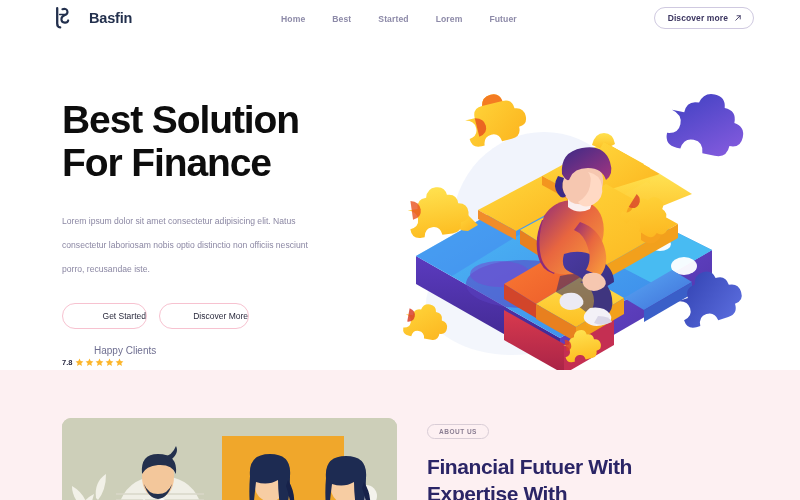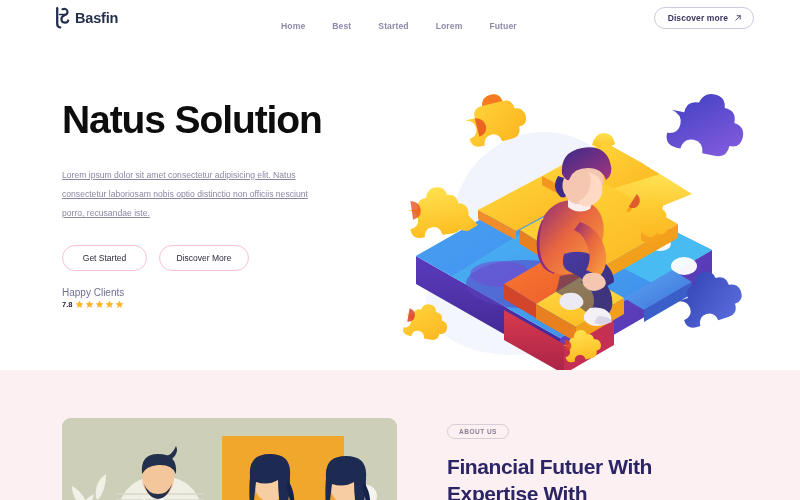--- a/index.html
+++ b/index.html
@@ -13,30 +13,30 @@
 
   
   .header{
     height:36px;
     display:flex;
     align-items:center;
     padding:0 46px 0 54px;
     background:#ffffff;
     position:relative;
   }
-  .brand{ display:flex; align-items:center; gap:3px; }
+  .brand{ display:flex; align-items:center; gap:17px; }
   .brand-mark{ width:18px; height:22px; display:block; }
   .brand-name{
     font-size:14.5px; font-weight:700; letter-spacing:-.2px;
     color:#23304d;
   }
 
   .nav{
     display:flex; gap:27px;
-    position:absolute; left:281px; top:8px; height:36px; align-items:center;
+    position:absolute; left:281px; top:1px; height:36px; align-items:center;
   }
   .nav-link{
     font-size:8.6px; font-weight:600; letter-spacing:.1px;
     color:#8d8aa8; text-decoration:none; white-space:nowrap;
   }
 
   .header-cta{
     margin-left:auto;
     display:flex; align-items:center; gap:6px;
     border:1px solid #cfc9e0; border-radius:20px;
@@ -57,36 +57,36 @@
     background:#ffffff;
     padding:0 0 0 62px;
   }
   .hero-copy{ padding-top:62px; width:300px; }
   .hero-title{
     font-size:39px; line-height:43px; font-weight:700;
     letter-spacing:-1.1px; color:#0d0d0d;
   }
   .hero-sub{
     margin-top:25px;
-    font-size:8.6px; line-height:19px; font-weight:400;
-    color:#8b87a3; width:268px;text-decoration:underline;
+    font-size:8.6px; line-height:24px; font-weight:400;
+    color:#8b87a3; width:268px;
   }
   .hero-buttons{ margin-top:22px; display:flex; gap:12px; }
   .btn-pill{
     border:1px solid #f7c2d0; border-radius:20px;
     background:#fff; cursor:pointer;
     font-size:8.5px; font-weight:500; color:#2a2a3d;
-    padding:7px 0; text-align:center;
+    padding:7px 0; text-align:right;
   }
   .btn-started{ width:85px; }
   .btn-discover{ width:90px; }
 
   .rating-block{ margin-top:16px; }
   .rating-label{
-    font-size:10px; font-weight:400; color:#6f6f91; letter-spacing:0;
+    font-size:10px; font-weight:400; color:#6f6f91; letter-spacing:0;margin-left:32px;
   }
   .rating-row{ display:flex; align-items:center; gap:3px; margin-top:2px; }
   .rating-score{ font-size:7.5px; font-weight:700; color:#26263f; }
   .stars{ display:flex; gap:1px; }
   .star{ width:9px; height:9px; display:block; }
 
   
   .hero-art{
     position:absolute; right:8px; top:52px;
     width:400px; height:290px;
@@ -106,21 +106,21 @@
     margin-top:48px;
     width:335px; height:120px;
     border-radius:9px;
     overflow:hidden;
     background:#cdcfb9;
     flex:none;
     position:relative;
   }
   .about-card svg{ width:100%; height:100%; display:block; }
 
-  .about-copy{ margin-top:50px; margin-left:50px; }
+  .about-copy{ margin-top:50px; margin-left:30px; }
   .about-badge{
     display:inline-block;
     border:1px solid #d9cdd6; border-radius:12px;
     padding:3px 11px;
     font-size:6.5px; font-weight:700; letter-spacing:.5px;
     color:#8a7d92; background:transparent;
   }
   .about-title{
     margin-top:14px;
     font-size:21px; line-height:27px; font-weight:700;
@@ -154,21 +154,22 @@
     <svg class="arrow-ne" viewBox="0 0 10 10">
       <path d="M2.2 7.8 L7.8 2.2 M3.8 2.2 L7.8 2.2 L7.8 6.2" stroke="#3b3560" stroke-width="1.1" fill="none" stroke-linecap="round" stroke-linejoin="round"></path>
     </svg>
   </div>
 </div>
 
 <section class="hero">
 
   <div class="hero-copy">
     <h1 class="hero-title">
-      <span>Natus Solution</span><br>
+      <span>Best Solution</span><br>
+      <span>For Finance</span>
     </h1>
 
     <p class="hero-sub">Lorem ipsum dolor sit amet consectetur adipisicing elit. Natus consectetur laboriosam nobis optio distinctio non officiis nesciunt porro, recusandae iste.</p>
 
     <div class="hero-buttons">
       <button class="btn-pill btn-started">Get Started</button>
       <button class="btn-pill btn-discover">Discover More</button>
     </div>
 
     <div class="rating-block">

